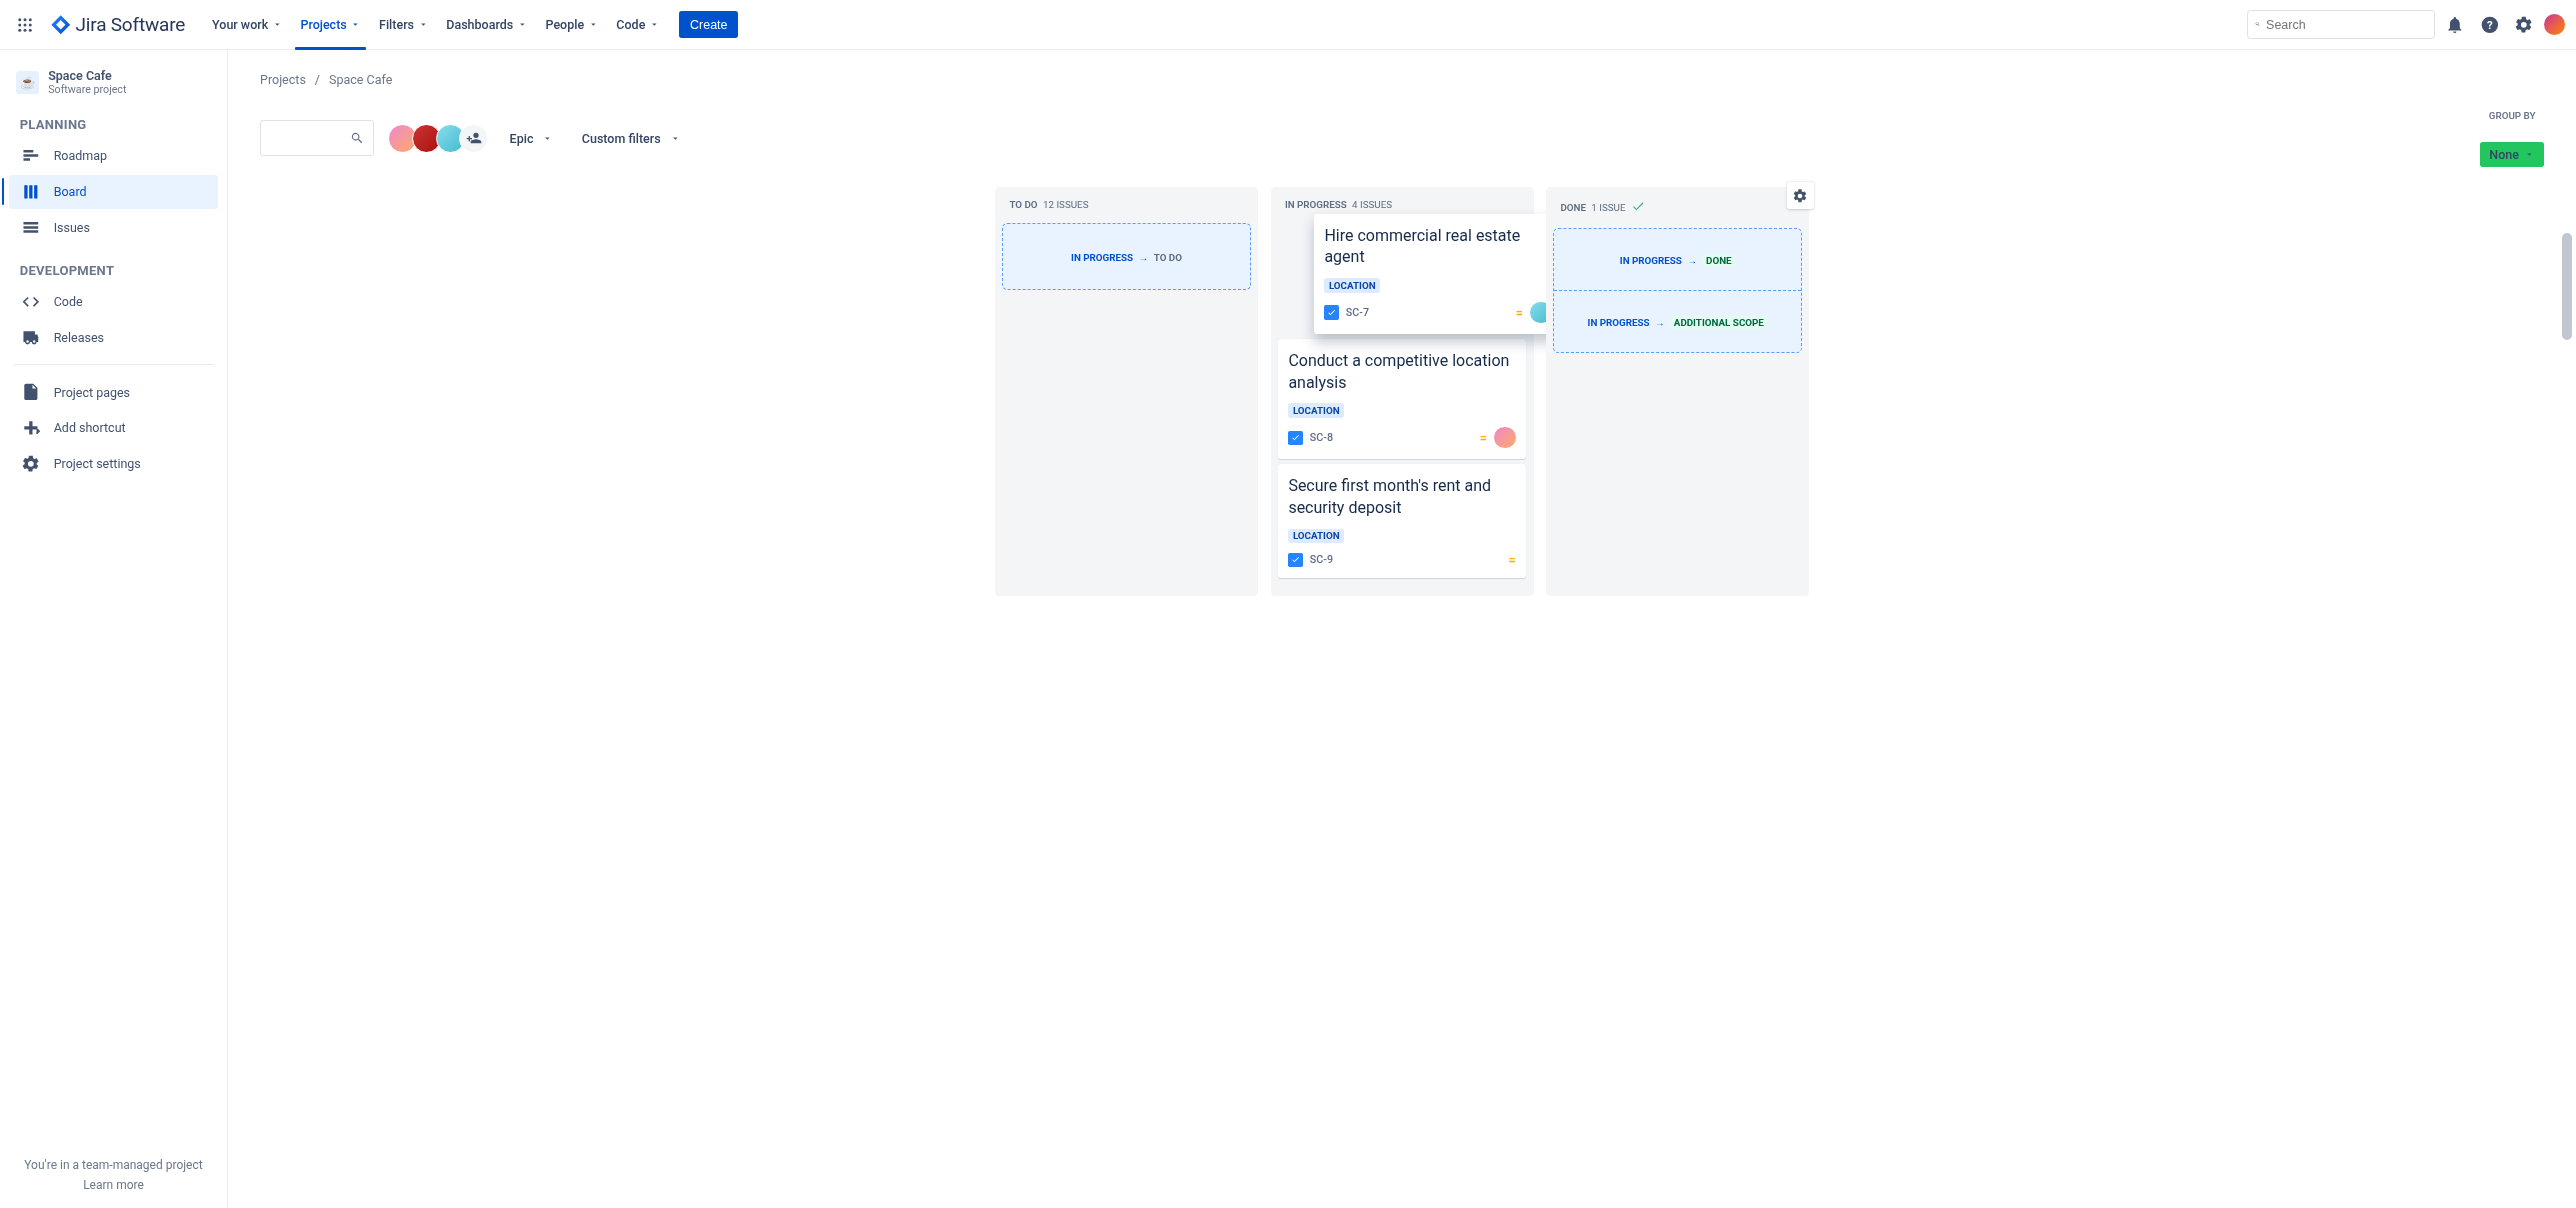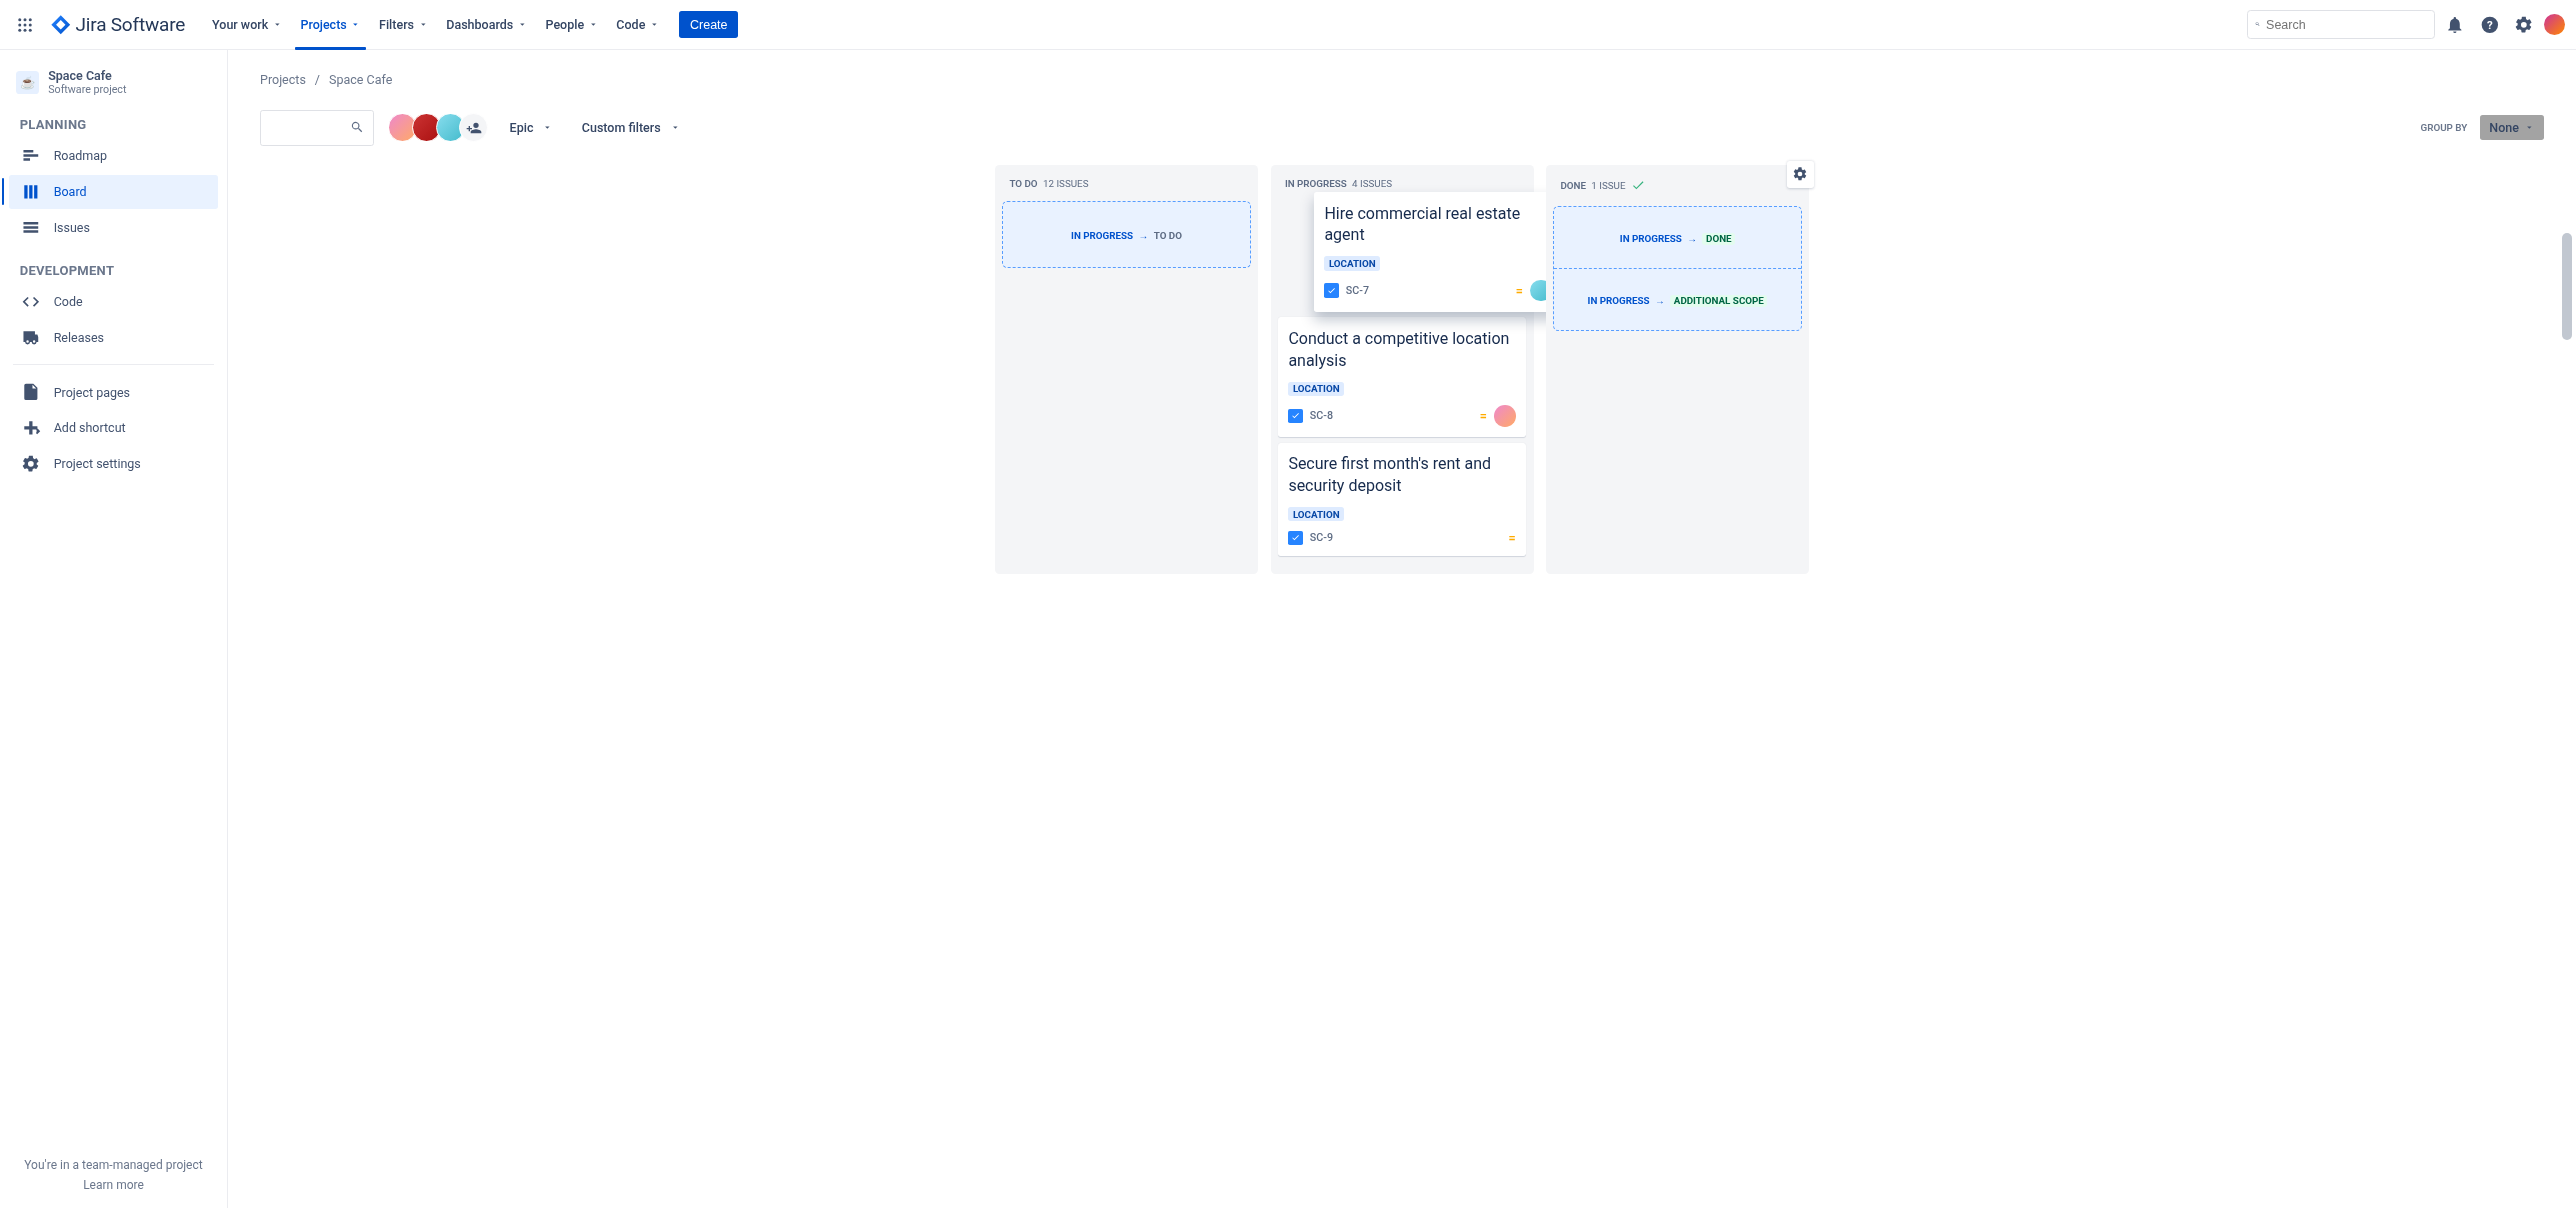--- a/index.html
+++ b/index.html
@@ -49,23 +49,23 @@
 .page-actions { margin-left: auto; display: flex; gap: 5.4px; }
 .page-action-btn { width: 29px; height: 29px; display: flex; align-items: center; justify-content: center; cursor: pointer; border-radius: 2.7px; background: #F4F5F7; color: #42526E; }
 .page-action-btn.plain { background: transparent; }
 .toolbar { display: flex; align-items: center; gap: 14.3px; margin-top: 23px; }
 .filter-search { width: 114px; height: 36px; border: 1.8px solid #DFE1E6; border-radius: 2.7px; display: flex; align-items: center; justify-content: flex-end; padding: 0 9px; }
 .avatar-group { display: flex; }
 .ag-avatar { width: 29px; height: 29px; border-radius: 50%; border: 1.8px solid #fff; margin-left: -5.4px; }
 .ag-avatar:first-child { margin-left: 0; }
 .ag-add { background: #F4F5F7; display: flex; align-items: center; justify-content: center; color: #42526E; }
 .dd-btn { display: flex; align-items: center; gap: 9px; padding: 5.4px 7.2px; cursor: pointer; color: #344563; font-weight: 500; border-radius: 2.7px; }
-.toolbar-right { margin-left: auto; display: flex; align-items: center; gap: 13px; }
+.toolbar-right { margin-left: auto; display: flex; align-items: center; gap: 21px; flex-direction: column; }
 .group-label { font-size: 9.8px; font-weight: 600; color: #6B778C; }
-.group-dd { background: #a3a3a3; padding: 5.4px 9px; border-radius: 2.7px; display: flex; align-items: center; gap: 5.4px; cursor: pointer; font-weight: 500; color: #344563; }
+.group-dd { background: #22c55e; padding: 5.4px 9px; border-radius: 2.7px; display: flex; align-items: center; gap: 5.4px; cursor: pointer; font-weight: 500; color: #344563; }
 
 
 .board { display: flex; gap: 12.5px; margin-top: 19.7px; justify-content: center; }
 .column { width: 263px; background: #F4F5F7; border-radius: 4.5px; padding: 12.5px 7.2px; flex-shrink: 0; position: relative; }
 .col-header { font-size: 9.8px; font-weight: 600; color: #5E6C84; padding: 0 7.2px 12.5px 7.2px; display: flex; align-items: center; gap: 5.4px; }
 .config-btn { position: absolute; top: -4.5px; right: -4.5px; width: 27px; height: 27px; background: #fff; border-radius: 2.7px; box-shadow: 0 0.9px 2.7px rgba(9,30,66,0.2); display: flex; align-items: center; justify-content: center; cursor: pointer; }
 .drop-zone { border: 1.8px dashed #579DFF; background: #E9F2FF; border-radius: 5.4px; padding: 25px 9px; text-align: center; margin-bottom: 7.2px; }
 .dz-double .dz-half { padding: 23px 9px; text-align: center; }
 .dz-double .dz-half:first-child { border-bottom: 0.9px dashed #579DFF; }
 .dz-text { font-size: 9.8px; font-weight: 700; color: #0052CC; display: inline-flex; align-items: center; gap: 5.4px; }

